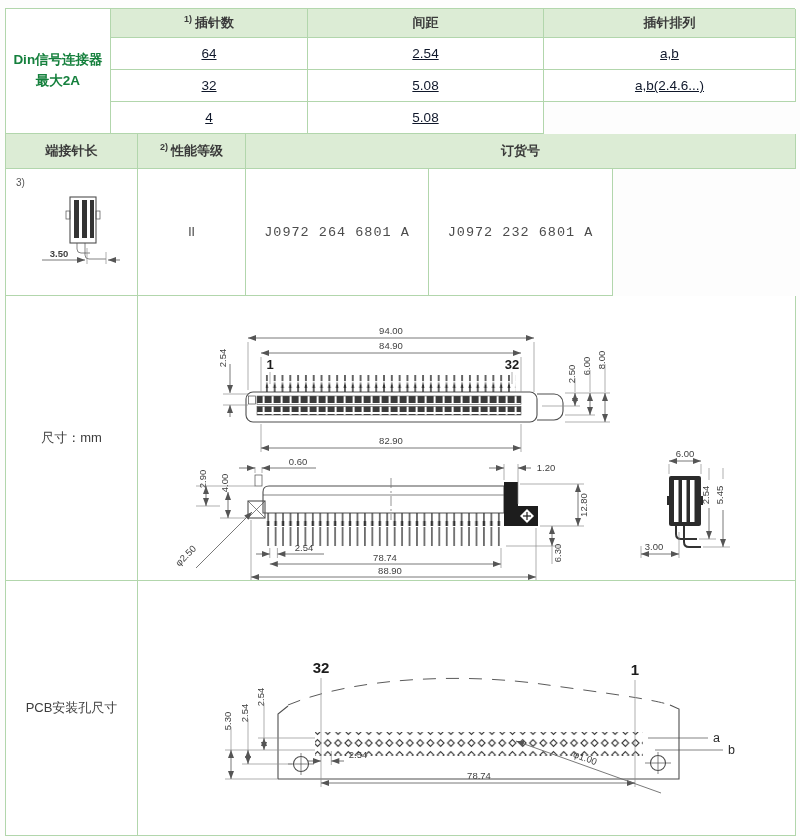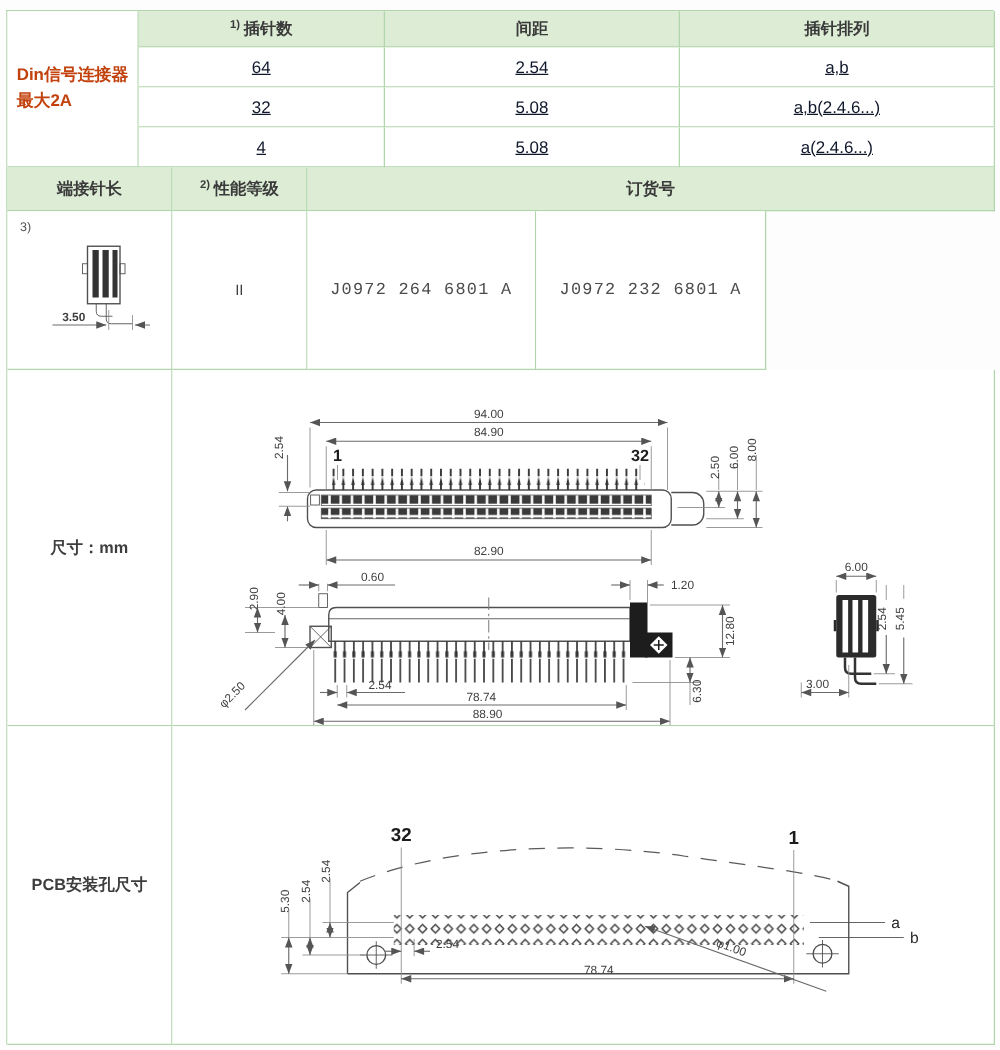--- a/index.html
+++ b/index.html
@@ -9,24 +9,24 @@
   .grid > div { box-sizing:border-box; border-right:1px solid #b2d6ac; border-bottom:1px solid #b2d6ac; display:flex; align-items:center; justify-content:center; background:#fff; position:relative; }
   .bl { border-left:1px solid #b2d6ac; }
   .bt { border-top:1px solid #b2d6ac; }
   .secA { grid-template-columns:105px 197px 236px 252px; grid-template-rows:29px 32px 32px 32px; }
   .secB { grid-template-columns:132px 108px 183px 184px 183px; grid-template-rows:35px 127px;text-align:center; }
   .secC { grid-template-columns:132px 658px; grid-template-rows:285px; }
   .secD { grid-template-columns:132px 658px; grid-template-rows:255px; }
   .hdr { background:#dcecd5 !important; font-weight:bold; font-size:13px; color:#3a3a3a; }
   .sup { font-size:9px; position:relative; top:-4px; margin-right:3px; font-weight:bold; }
   .val { font-size:13.5px; color:#0f172a;text-decoration:underline; }
-  .prod { font-weight:bold; font-size:13.5px; line-height:1.55; text-align:left; color:#c2410c; }
+  .prod { font-weight:bold; font-size:13.5px; line-height:1.55; text-align:center; color:#15803d; }
   .ord { font-size:13.5px; color:#4c4c4c; letter-spacing:1px;font-family:Liberation Mono, monospace; }
   .grade { font-size:12px; color:#404040; }
-  .rowlab { font-size:13px; color:#3d3d3d;font-weight:bold; }
+  .rowlab { font-size:13px; color:#3d3d3d; }
   .note3 { position:absolute; top:8px; left:10px; font-size:10px; color:#555; }
   .cell-draw { justify-content:flex-start !important; align-items:flex-start !important; }
   
   .ol { fill:none; stroke:#4f4f4f; stroke-width:1.1px; }
   .tl { fill:none; stroke:#4f4f4f; stroke-width:0.7px; }
   .dl { fill:none; stroke:#6a6a6a; stroke-width:0.9px; }
   .xl { fill:none; stroke:#8d8d8d; stroke-width:0.7px; }
   .cl { fill:none; stroke:#7a7a7a; stroke-width:0.8px; stroke-dasharray:10 3 2 3; }
   .dsh { fill:none; stroke:#5a5a5a; stroke-width:1px; stroke-dasharray:13 10; }
   .dt { font-size:9.5px; fill:#3f3f3f; text-anchor:middle; }
@@ -81,21 +81,20 @@
     <div class="val">64</div>
     <div class="val">2.54</div>
     <div class="val">a,b</div>
 
     <div class="val">32</div>
     <div class="val">5.08</div>
     <div class="val">a,b(2.4.6...)</div>
 
     <div class="val">4</div>
     <div class="val">5.08</div>
-    <div class="val">a(2.4.6...)</div>
   </div>
 
   <div class="grid secB bl">
     <div class="hdr">端接针长</div>
     <div class="hdr">
         <span class="sup">2)</span>
         <span>性能等级</span>
       </div>
     <div class="hdr" style="grid-column:3 / span 3">订货号</div>
 

